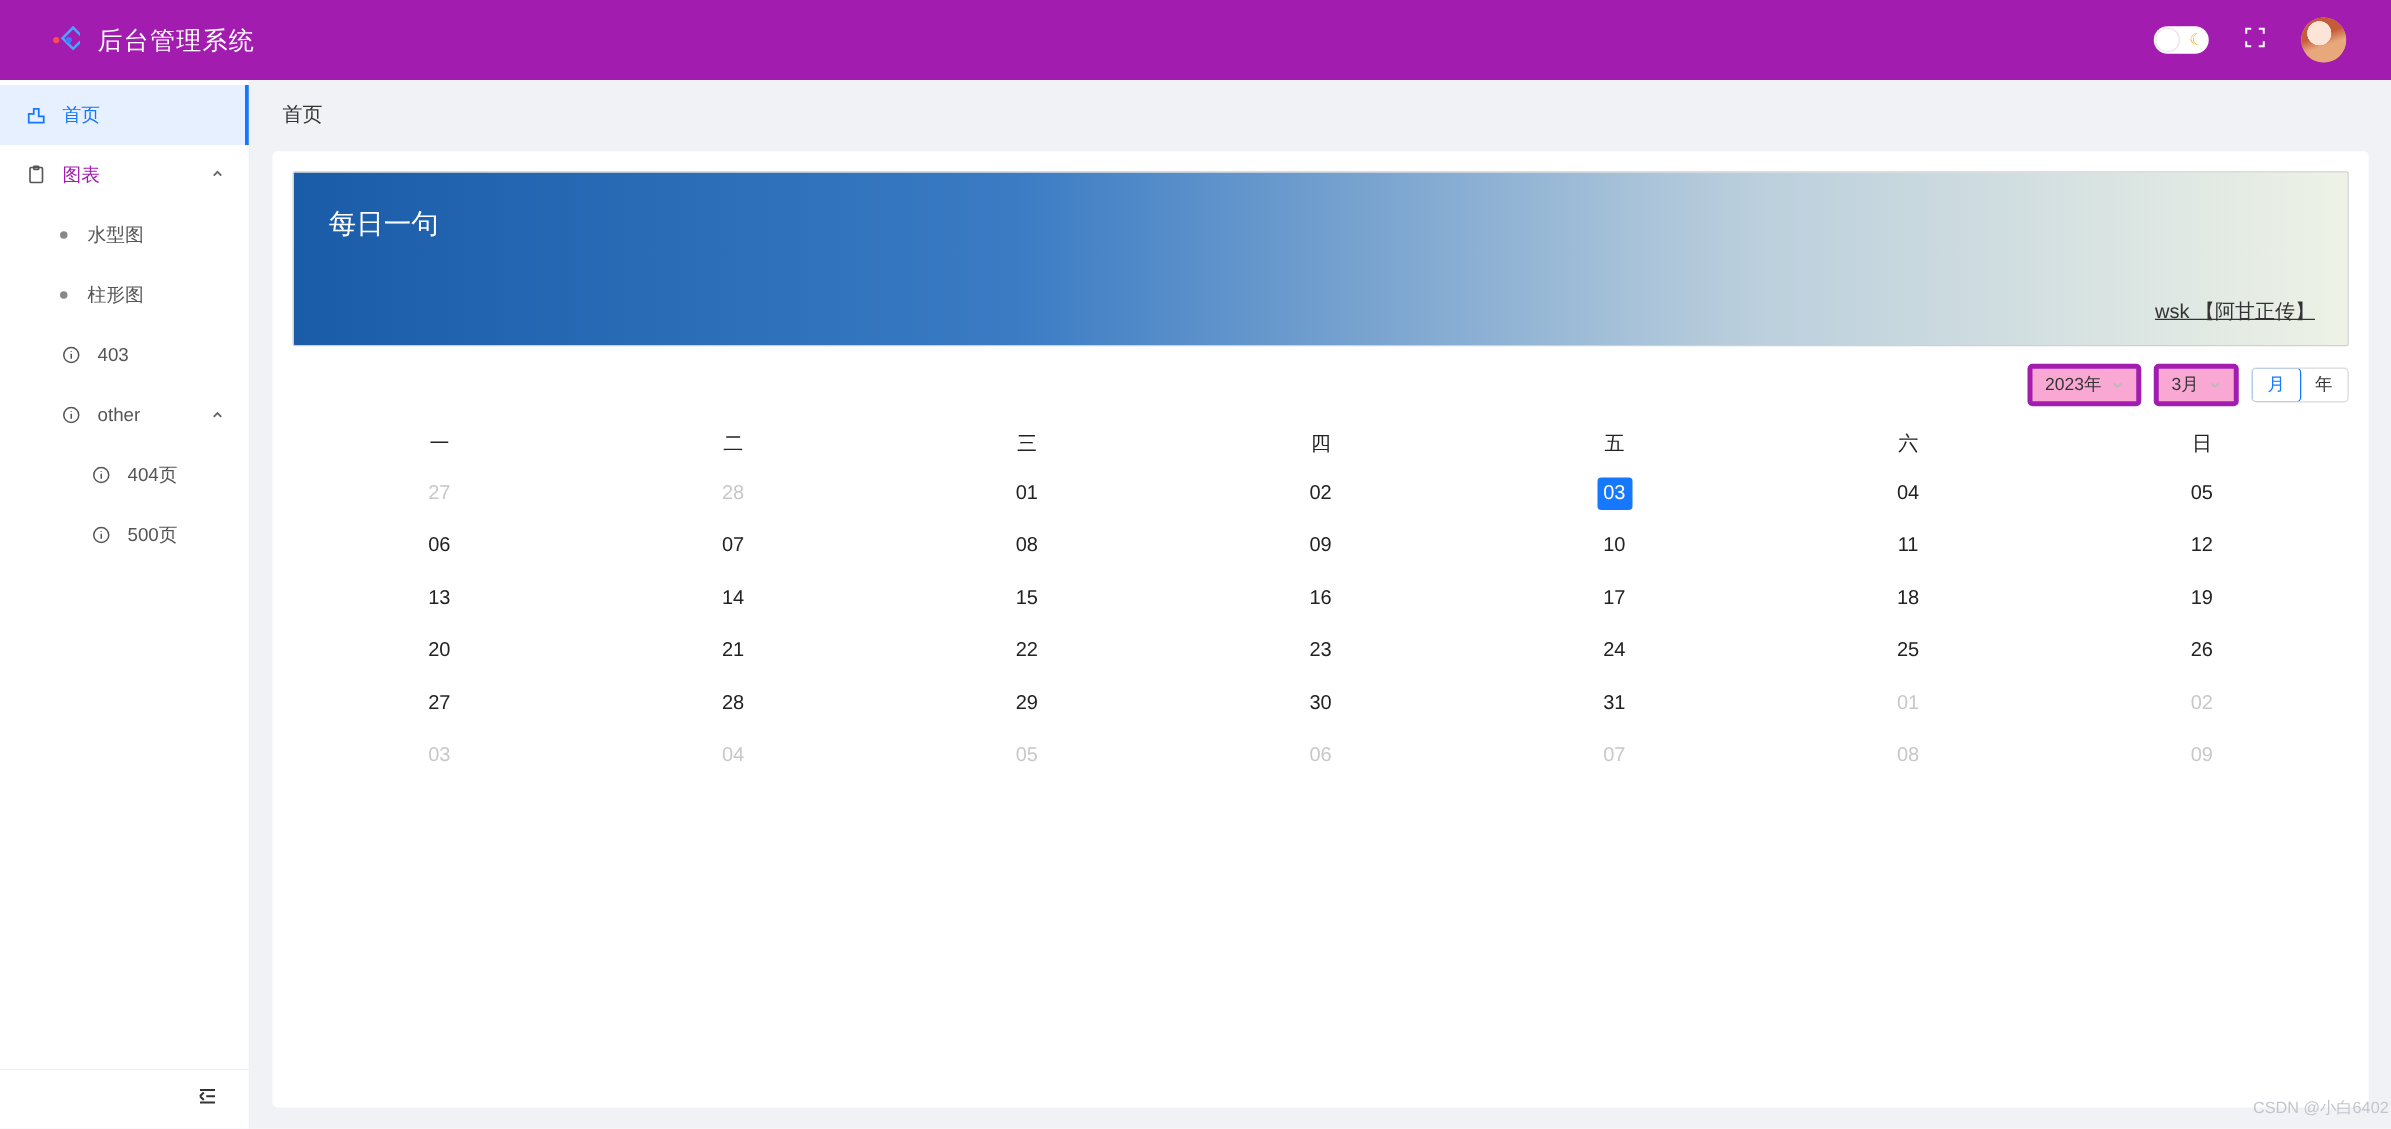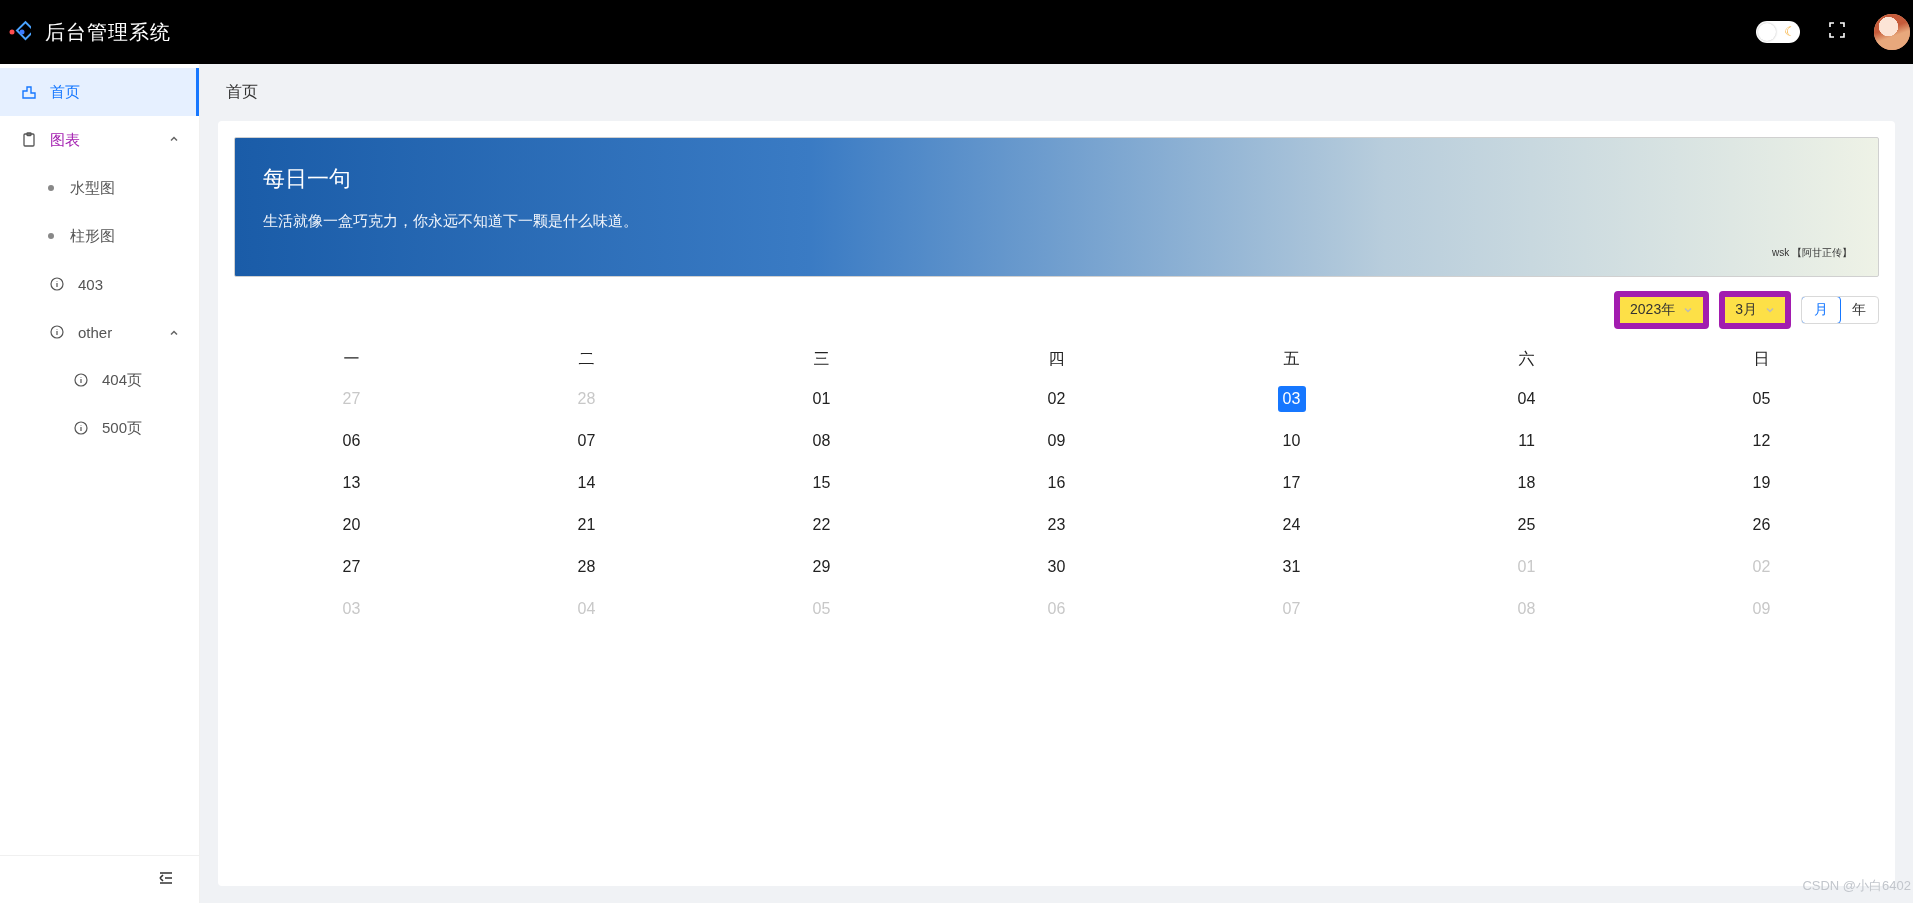--- a/index.html
+++ b/index.html
@@ -7,25 +7,25 @@
       font-family: -apple-system, BlinkMacSystemFont, "Segoe UI", "Microsoft YaHei", sans-serif;
       background: #f0f2f5;
       width: 1913px;
       height: 903px;
       overflow: hidden;
       position: relative;
     }
     
     .header {
       height: 64px;
-      background: #000000;
+      background: #a21caf;
       display: flex;
       align-items: center;
       justify-content: space-between;
-      padding: 0 3px;
+      padding: 0 36px;
       font-family: Liberation Serif, serif;
     }
     .header-left { display: flex; align-items: center; gap: 14px; }
     .logo-icon {
       width: 28px; height: 28px;
       display: flex; align-items: center; justify-content: center;
     }
     .app-title { color: #fff; font-size: 20px; font-weight: 500; letter-spacing: 1px; }
     .header-right { display: flex; align-items: center; gap: 28px; }
     .theme-toggle {
@@ -104,31 +104,31 @@
     .quote-banner {
       background: linear-gradient(90deg, #1a5ca8 0%, #3a7bc4 35%, #b8cddc 70%, #eef2e6 100%);
       border-radius: 2px; padding: 26px 28px 12px;
       color: #fff; position: relative; min-height: 140px;
       border: 1px solid #d0d0d0;
     }
     .quote-title { font-size: 22px; font-weight: 500; margin-bottom: 18px; }
     .quote-text { font-size: 15px; color: #f0f4fa; }
     .quote-attrib {
       position: absolute; right: 26px; bottom: 16px;
-      color: #333; font-size: 10px;
+      color: #333; font-size: 16px; text-decoration: underline;
     }
     
     .cal-controls {
       display: flex; justify-content: flex-end; gap: 10px;
       margin-top: 14px; align-items: center;
     }
     .select-pill {
       display: inline-flex; align-items: center;
-      border: 6px solid #a21caf; border-radius: 4px;
-      padding: 4px 10px; font-size: 14px; background: #fde047;
+      border: 4px solid #a21caf; border-radius: 4px;
+      padding: 4px 10px; font-size: 14px; background: #f9a8d4;
       gap: 8px; cursor: pointer; color: #333;
     }
     .select-pill .caret { color: #bbb; }
     .radio-group {
       display: inline-flex; border: 1px solid #d9d9d9; border-radius: 4px;
       overflow: hidden; font-size: 14px;
     }
     .radio-btn { padding: 4px 12px; cursor: pointer; color: #333; }
     .radio-btn.active { color: #1677ff; border: 1px solid #1677ff; border-radius: 4px; margin: -1px; }
     
@@ -269,21 +269,20 @@
 
 <div class="main">
   <div class="breadcrumb">
     <span>首页</span>
   </div>
 
   <div class="content-card">
 
     <div class="quote-banner">
       <div class="quote-title">每日一句</div>
-      <div class="quote-text">生活就像一盒巧克力，你永远不知道下一颗是什么味道。</div>
       <div class="quote-attrib">wsk 【阿甘正传】</div>
     </div>
 
     <div class="cal-controls">
       <div class="select-pill">
         <span>2023年</span>
         <span class="caret">
           <svg width="10" height="10" viewBox="0 0 10 10" stroke="#bbb" stroke-width="1.5" fill="none">
               <path d="M2 3.5 L5 6.5 L8 3.5"></path>
             </svg>

